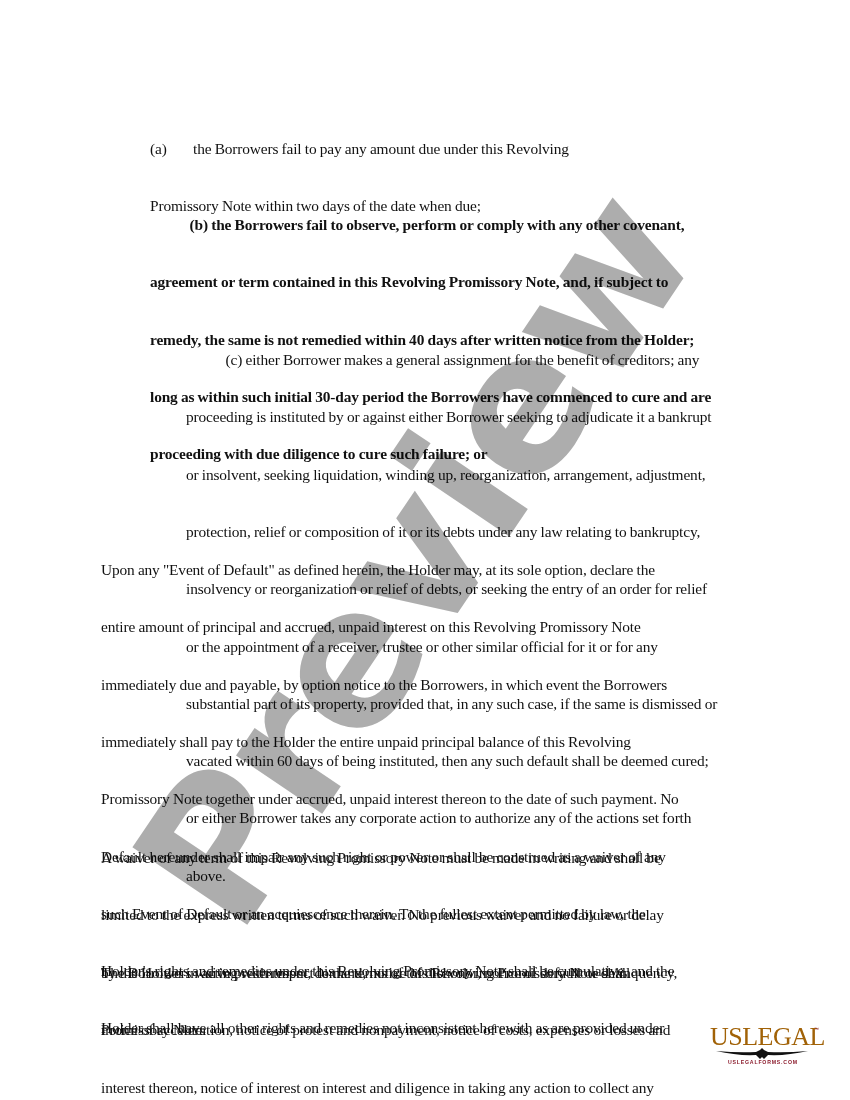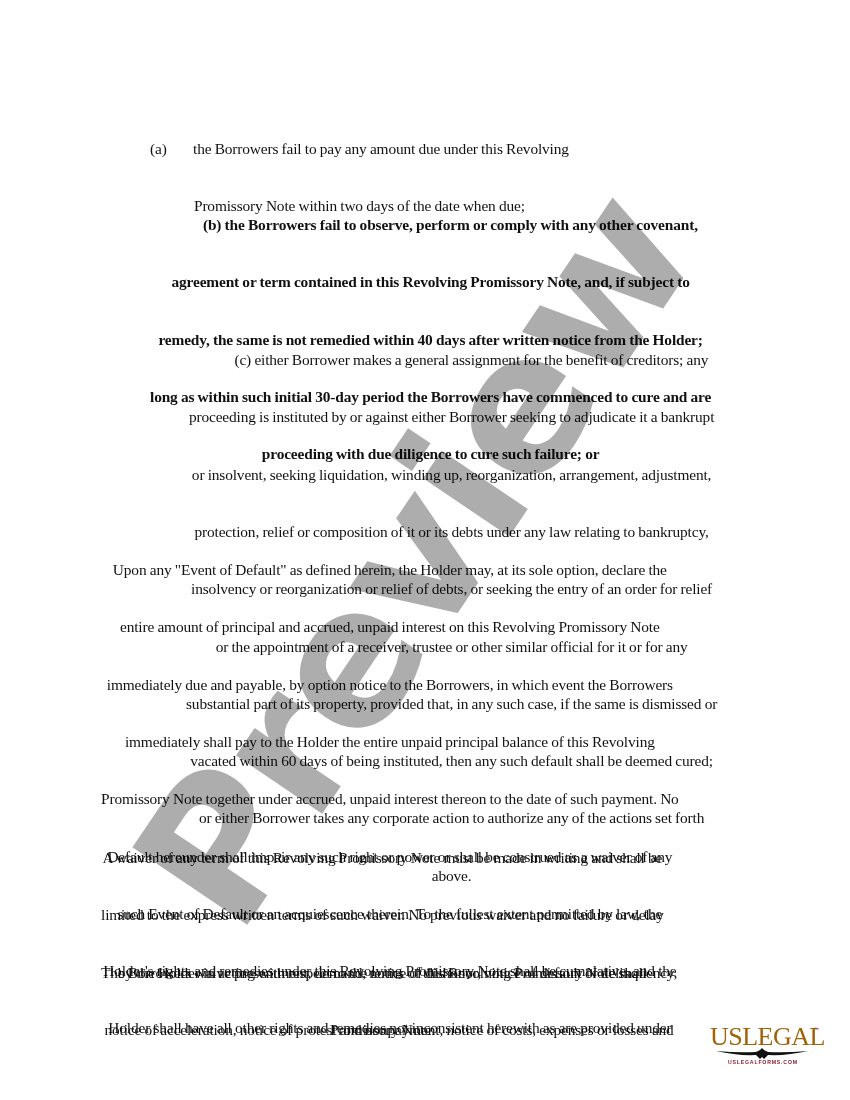--- a/index.html
+++ b/index.html
@@ -22,21 +22,21 @@
       background: #ffffff;
     }
     .text {
       font-size: 15.4px;
       line-height: 19.1px;
       letter-spacing: -0.15px;
       word-spacing: -0.4px;
       white-space: pre;
       position: absolute;
     }
-    .line { display: block; height: 19.1px; text-align: center; }
+    .line { display: block; height: 19.1px; }
     .blk-a { left: 150px; top: 101px; }
     .blk-b { left: 150px; top: 177px; font-weight: bold; }
     .blk-c { left: 150px; top: 312px; margin-left: 36px; }
     .blk-d { left: 101px; top: 522px; }
     .blk-e { left: 101px; top: 810px; }
     .blk-f { left: 101px; top: 925px; }
 
     .watermark {
       position: absolute;
       left: 415px;
@@ -147,20 +147,21 @@
   <div class="text blk-e">
     <span class="line">A waiver of any term of this Revolving Promissory Note must be made in writing and shall be</span>
     <span class="line">limited to the express written terms of such waiver. No previous waiver and no failure or delay</span>
     <span class="line">by the Holder in acting with respect to the terms of this Revolving Promissory Note shall</span>
     <span class="line">Promissory Note.</span>
   </div>
 
   <div class="text blk-f">
     <span class="line">The Borrowers waive presentment, demand, notice of dishonor, notice of default or delinquency,</span>
     <span class="line">notice of acceleration, notice of protest and nonpayment, notice of costs, expenses or losses and</span>
+    <span class="line">interest thereon, notice of interest on interest and diligence in taking any action to collect any</span>
   </div>
 
   <div class="watermark">Preview</div>
 
   <div class="logo">
     <span class="logo-word">USLEGAL</span>
     <span class="logo-tm">™</span>
     <svg class="logo-eagle" viewBox="0 0 92 12">
       <path d="M0 3 Q23 5 40 4 L44 2 L46 0 L48 2 L52 4 Q69 5 92 3 Q70 8 52 7 L48 11 L46 9 L44 11 L40 7 Q22 8 0 3 Z" fill="#111111"></path>
     </svg>

